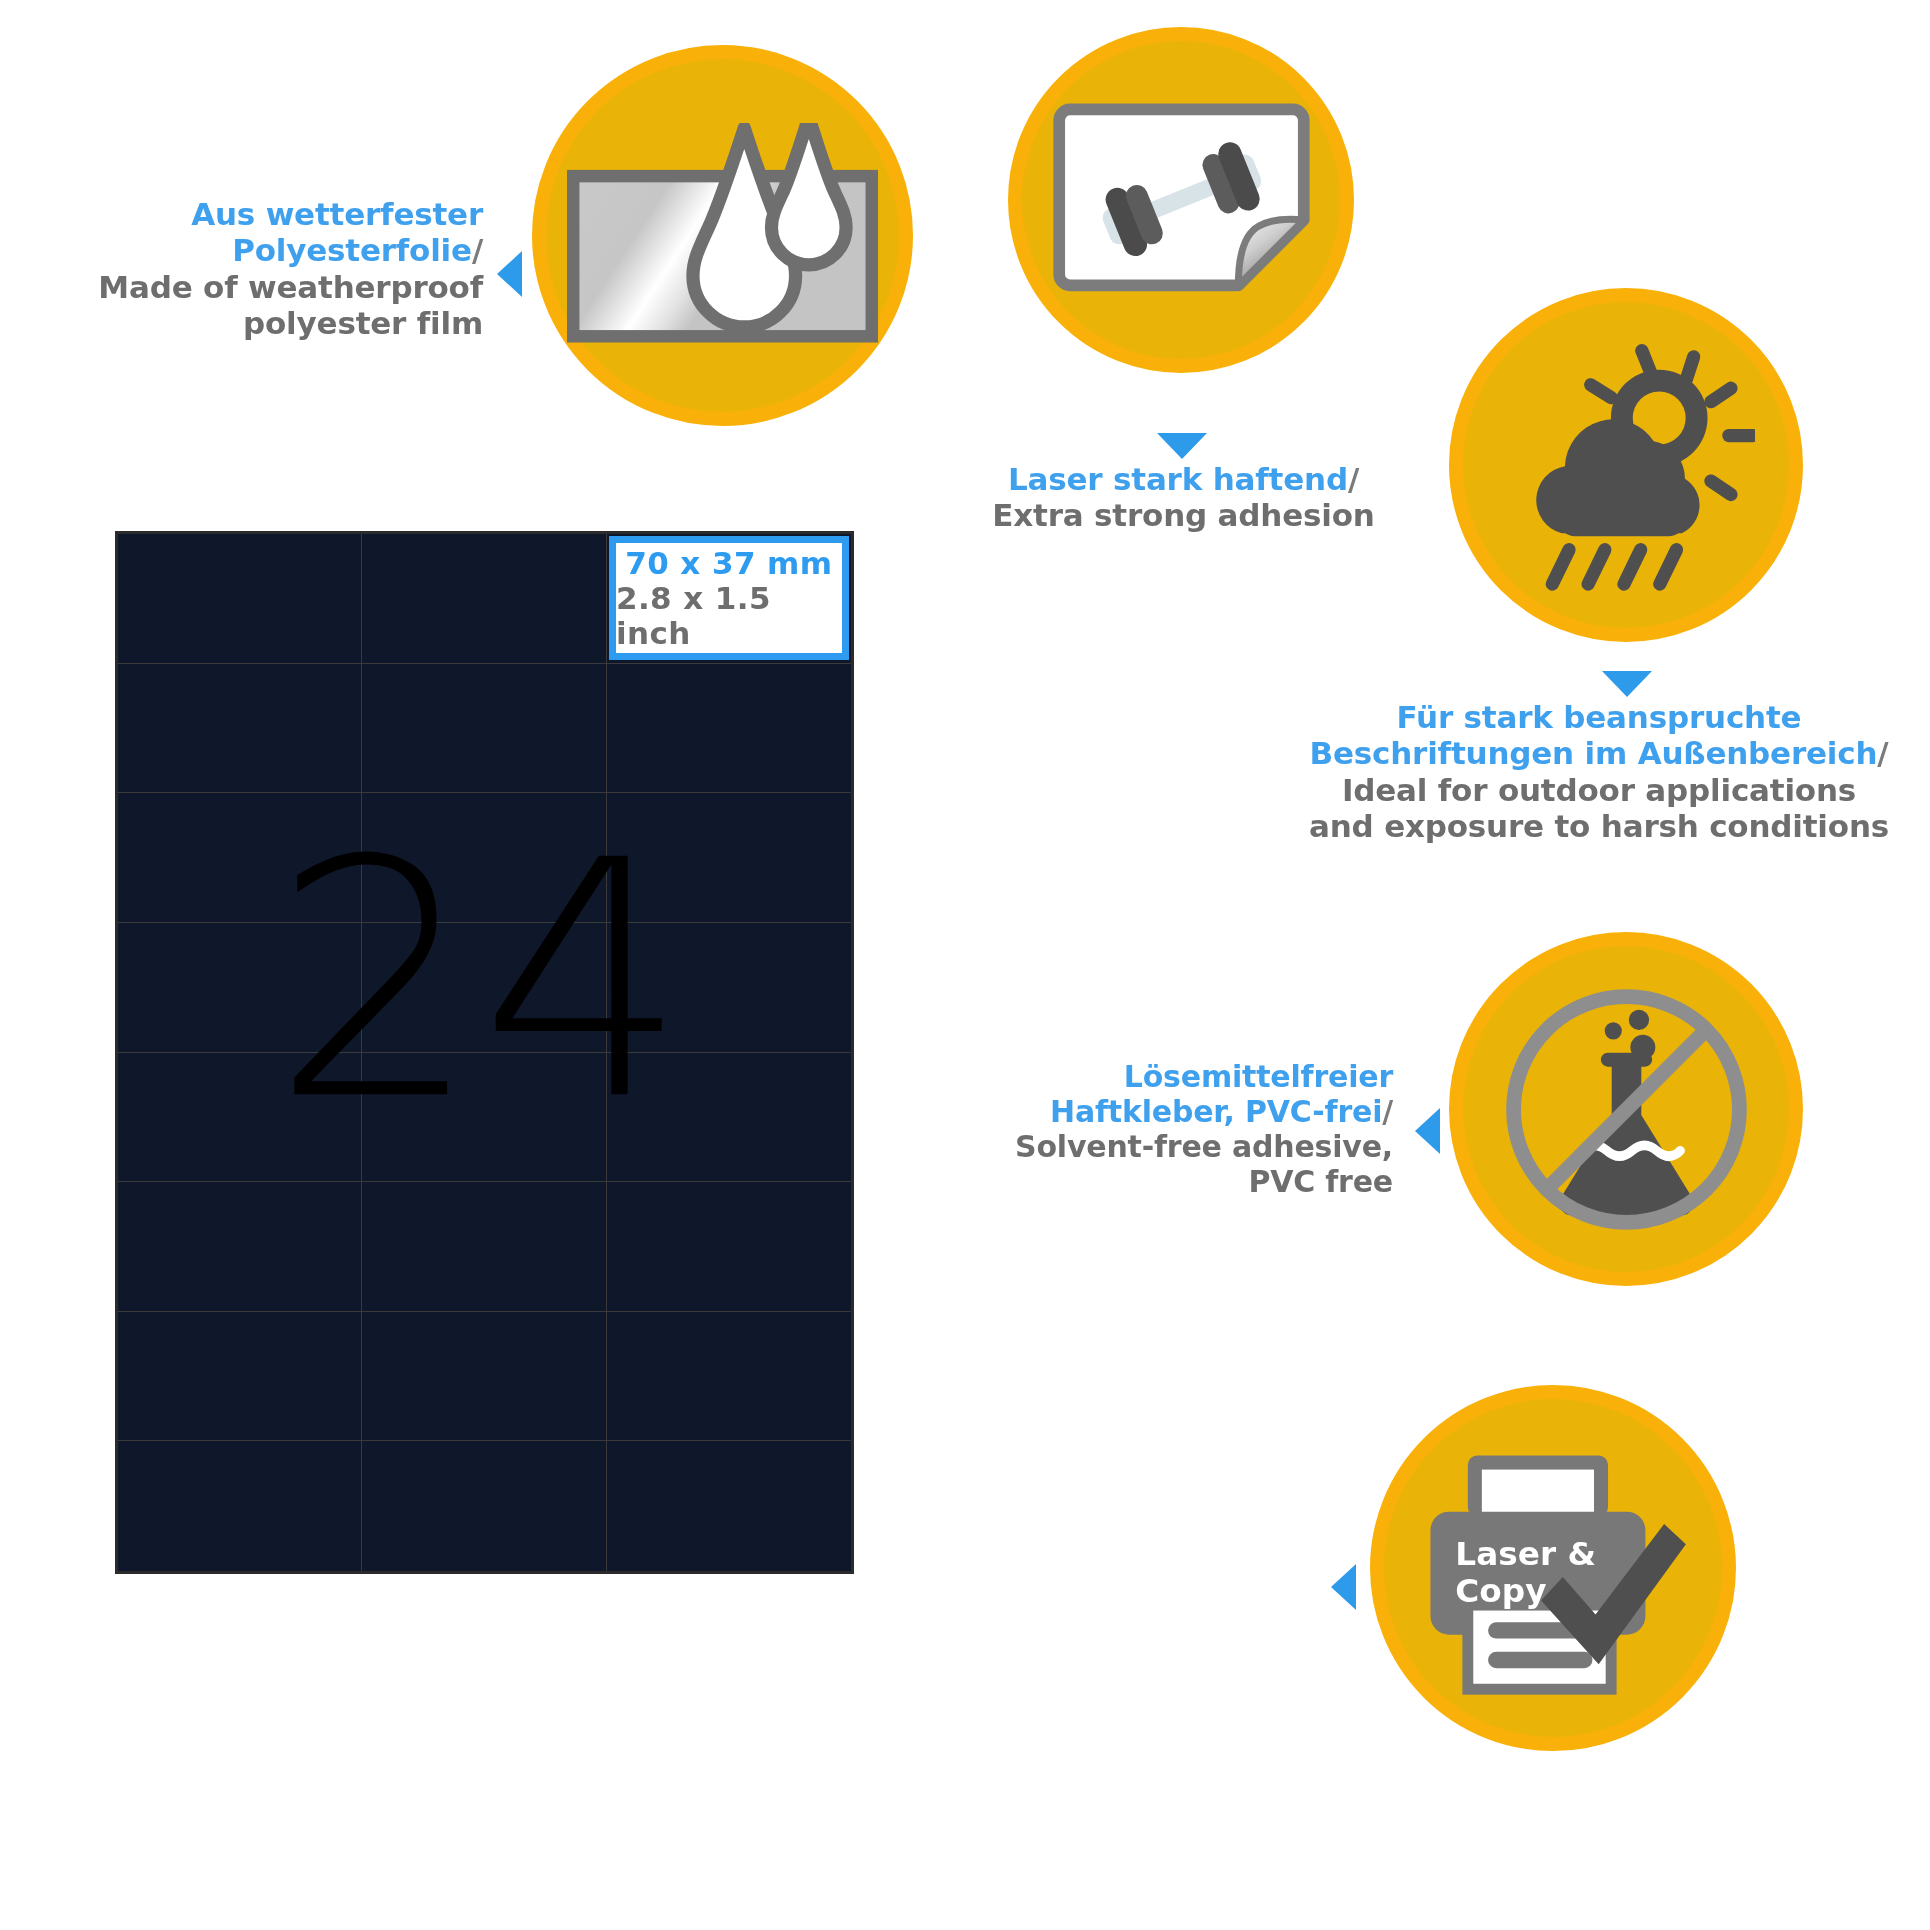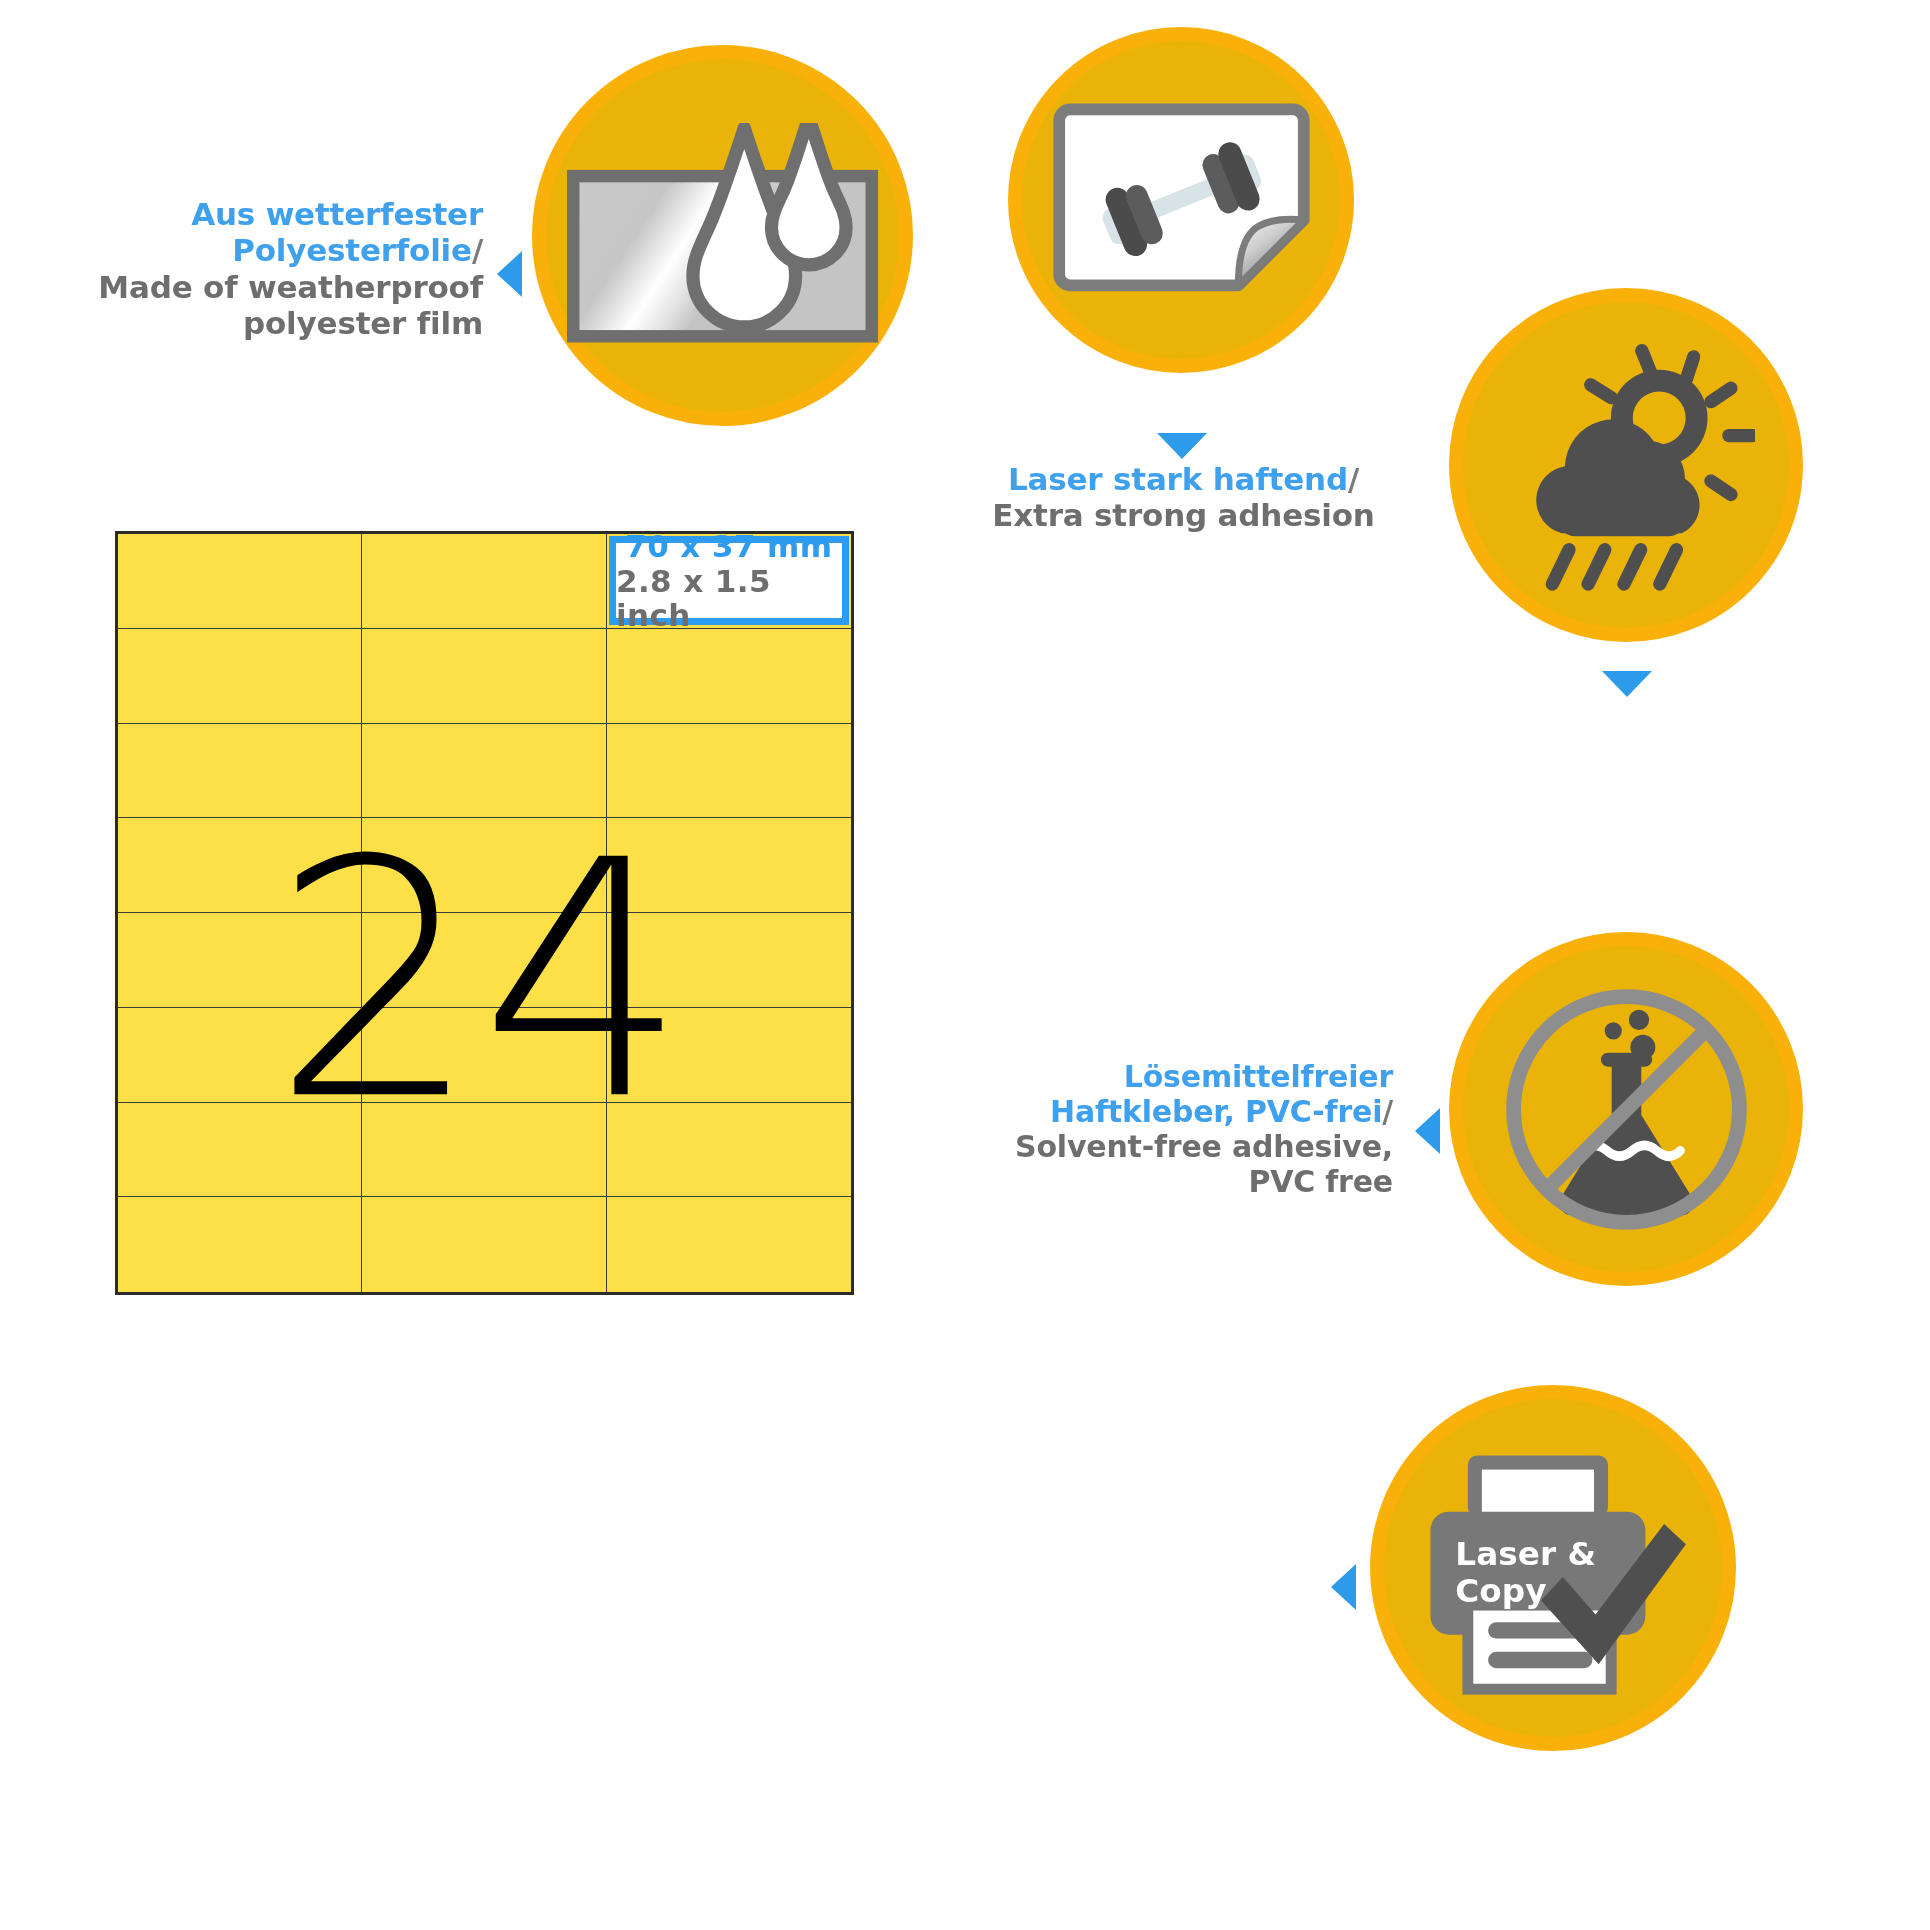--- a/index.html
+++ b/index.html
@@ -51,27 +51,27 @@
   .tri-down{
     border-left:25px solid transparent;
     border-right:25px solid transparent;
     border-top:26.5px solid #2E9BEA;
   }
 
   
   #sheet{
     position:absolute;
     left:115px;top:531px;
-    width:739px;height:764px;
+    width:739px;height:1043px;
     border:3.9px solid #2B2B2B;
     box-sizing:border-box;
     display:grid;
     grid-template-columns:repeat(3,1fr);
     grid-template-rows:repeat(8,1fr);
-    background:#fde047;
+    background:#0f172a;
   }
   .cell{
     border-right:1.6px solid #3A3A3A;
     border-bottom:1.6px solid #3A3A3A;
     box-sizing:border-box;
     position:relative;
   }
   .cell.col3{border-right:none;}
   .cell.row8{border-bottom:none;}
 
@@ -214,20 +214,26 @@
           <rect x="118" y="262" width="17" height="66" rx="8.5" transform="rotate(26 126 295)"></rect>
           <rect x="164" y="262" width="17" height="66" rx="8.5" transform="rotate(26 172 295)"></rect>
           <rect x="210" y="262" width="17" height="66" rx="8.5" transform="rotate(26 218 295)"></rect>
         </g>
       </svg>
     </div>
   </div>
 
   <div class="tri tri-down" style="left:1602px;top:671px;"></div>
 
+  <div class="caption" style="left:1284px;top:699px;width:630px;text-align:center;font-size:31px;">
+    <span class="de">Für stark beanspruchte</span><br>
+    <span class="de">Beschriftungen im Außenbereich</span><span class="slash">/</span><br>
+    <span class="en">Ideal for outdoor applications</span><br>
+    <span class="en">and exposure to harsh conditions</span>
+  </div>
 
   <div class="ring" style="left:1449px;top:932px;width:354px;height:354px;">
     <div class="glyph">
       <svg width="257" height="257" viewBox="0 0 330 330">
 
         <g fill="#4F4F4F">
           <circle cx="181" cy="50" r="13"></circle>
           <circle cx="148" cy="64" r="11"></circle>
           <circle cx="186" cy="85" r="16"></circle>
           <path d="M141 92 h48 a9 9 0 0 1 0 18 h-5 v62 l64 104

